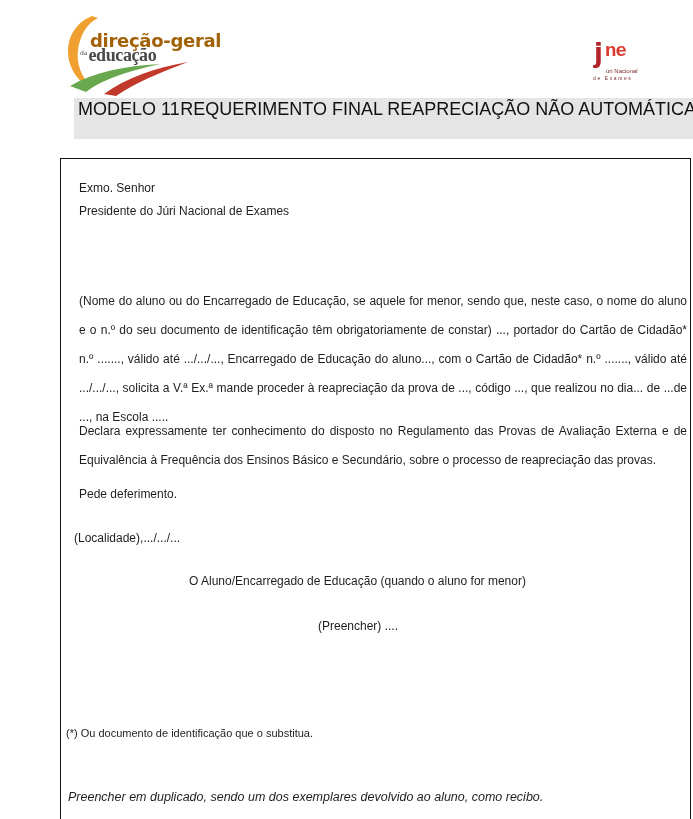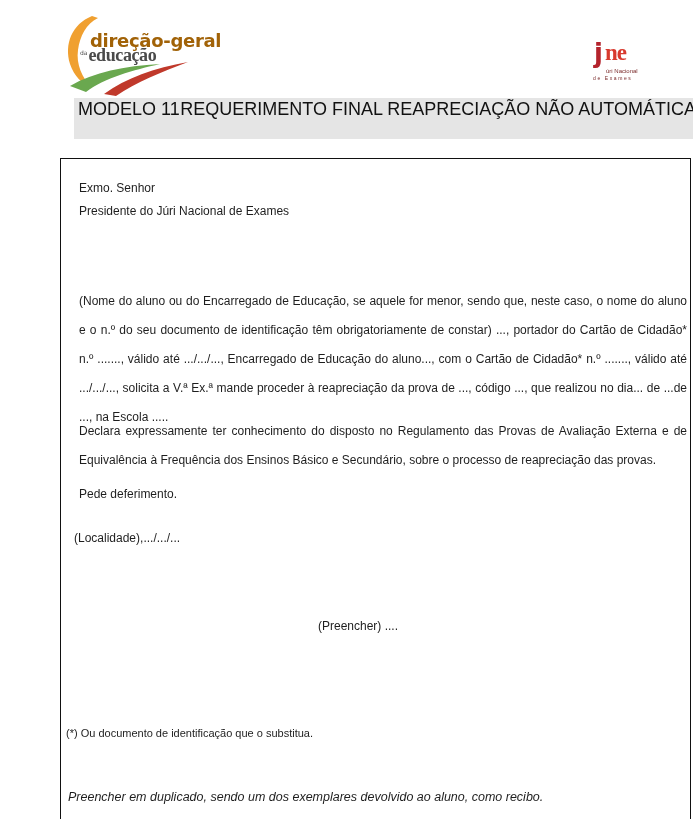--- a/index.html
+++ b/index.html
@@ -7,21 +7,21 @@
 
     .logo-dge { position: absolute; left: 64px; top: 14px; width: 130px; height: 82px; }
     .logo-dge svg { position: absolute; left: 0; top: 0; }
     .dge-line1 { position: absolute; left: 26px; top: 16px; font-family: "DejaVu Sans", sans-serif; font-weight: bold; font-size: 18px; color: #a16207; letter-spacing: -0.3px; white-space: nowrap; }
     .dge-line2 { position: absolute; left: 16px; top: 31px; white-space: nowrap; }
     .dge-da { font-family: "DejaVu Sans", sans-serif; font-size: 6px; color: #4a4a4a; vertical-align: 6px; margin-right: 1px; }
     .dge-edu { font-family: Liberation Serif, serif; font-weight: bold; font-size: 18px; color: #4a4a4a; letter-spacing: -0.4px; }
 
     .logo-jne { position: absolute; left: 592px; top: 40px; width: 56px; height: 42px; }
     .jne-j { position: absolute; left: 2px; top: -2px; font-family: "DejaVu Sans", sans-serif; font-weight: bold; font-size: 26px; color: #b4232c; }
-    .jne-ne { position: absolute; left: 13px; top: 0px; font-family: Liberation Serif, serif; font-weight: bold; font-size: 23px; color: #d83a2e; letter-spacing: -1px; }
+    .jne-ne { position: absolute; left: 13px; top: 0px; font-family: Liberation Mono, monospace; font-weight: bold; font-size: 19px; color: #d83a2e; letter-spacing: -1px; }
     .jne-sub1 { position: absolute; left: 14px; top: 28px; font-size: 6px; color: #7a2a2a; white-space: nowrap; }
     .jne-sub2 { position: absolute; left: 1px; top: 35px; font-size: 5px; color: #7a2a2a; letter-spacing: 1.6px; white-space: nowrap; }
 
     .header-band { position: absolute; left: 29px; top: 98px; width: 632px; height: 41px; background: #e5e5e5; margin-left: 45px; }
     .model-label { position: absolute; left: 4px; top: 1px; font-size: 18px; color: #111; }
     .doc-title { position: absolute; right: 10px; top: 1px; font-size: 18px; color: #111; text-align: right; line-height: 20px; }
 
     .form-box { position: absolute; left: 44px; top: 158px; width: 631px; height: 687px; border: 1.5px solid #111; box-sizing: border-box; margin-left: 16px; }
 
     .t { position: absolute; font-size: 12px; line-height: 22.5px; color: #1e1e1e; white-space: nowrap; }
@@ -64,19 +64,20 @@
   <div class="t" style="left:18px; top:41px;">Presidente do Júri Nacional de Exames</div>
 
   <div class="para" style="top:128px;">(Nome do aluno ou do Encarregado de Educação, se aquele for menor, sendo que, neste caso, o nome do aluno e o n.º do seu documento de identificação têm obrigatoriamente de constar) ..., portador do Cartão de Cidadão* n.º ......., válido até .../.../..., Encarregado de Educação do aluno..., com o Cartão de Cidadão* n.º ......., válido até .../.../..., solicita a V.ª Ex.ª mande proceder à reapreciação da prova de ..., código ..., que realizou no dia... de ...de ..., na Escola .....</div>
 
   <div class="para" style="top:258px;">Declara expressamente ter conhecimento do disposto no Regulamento das Provas de Avaliação Externa e de Equivalência à Frequência dos Ensinos Básico e Secundário, sobre o processo de reapreciação das provas.</div>
 
   <div class="t" style="left:18px; top:324px;">Pede deferimento.</div>
 
   <div class="t" style="left:13px; top:368px;">(Localidade),.../.../...</div>
 
+  <div class="t" style="left:128px; top:411px;">O Aluno/Encarregado de Educação (quando o aluno for menor)</div>
 
   <div class="t" style="left:257px; top:456px;">(Preencher) ....</div>
 
   <div class="footnote">(*) Ou documento de identificação que o substitua.</div>
 </div>
 
 <div class="bottom-note">Preencher em duplicado, sendo um dos exemplares devolvido ao aluno, como recibo.</div>
 
 </body></html>

